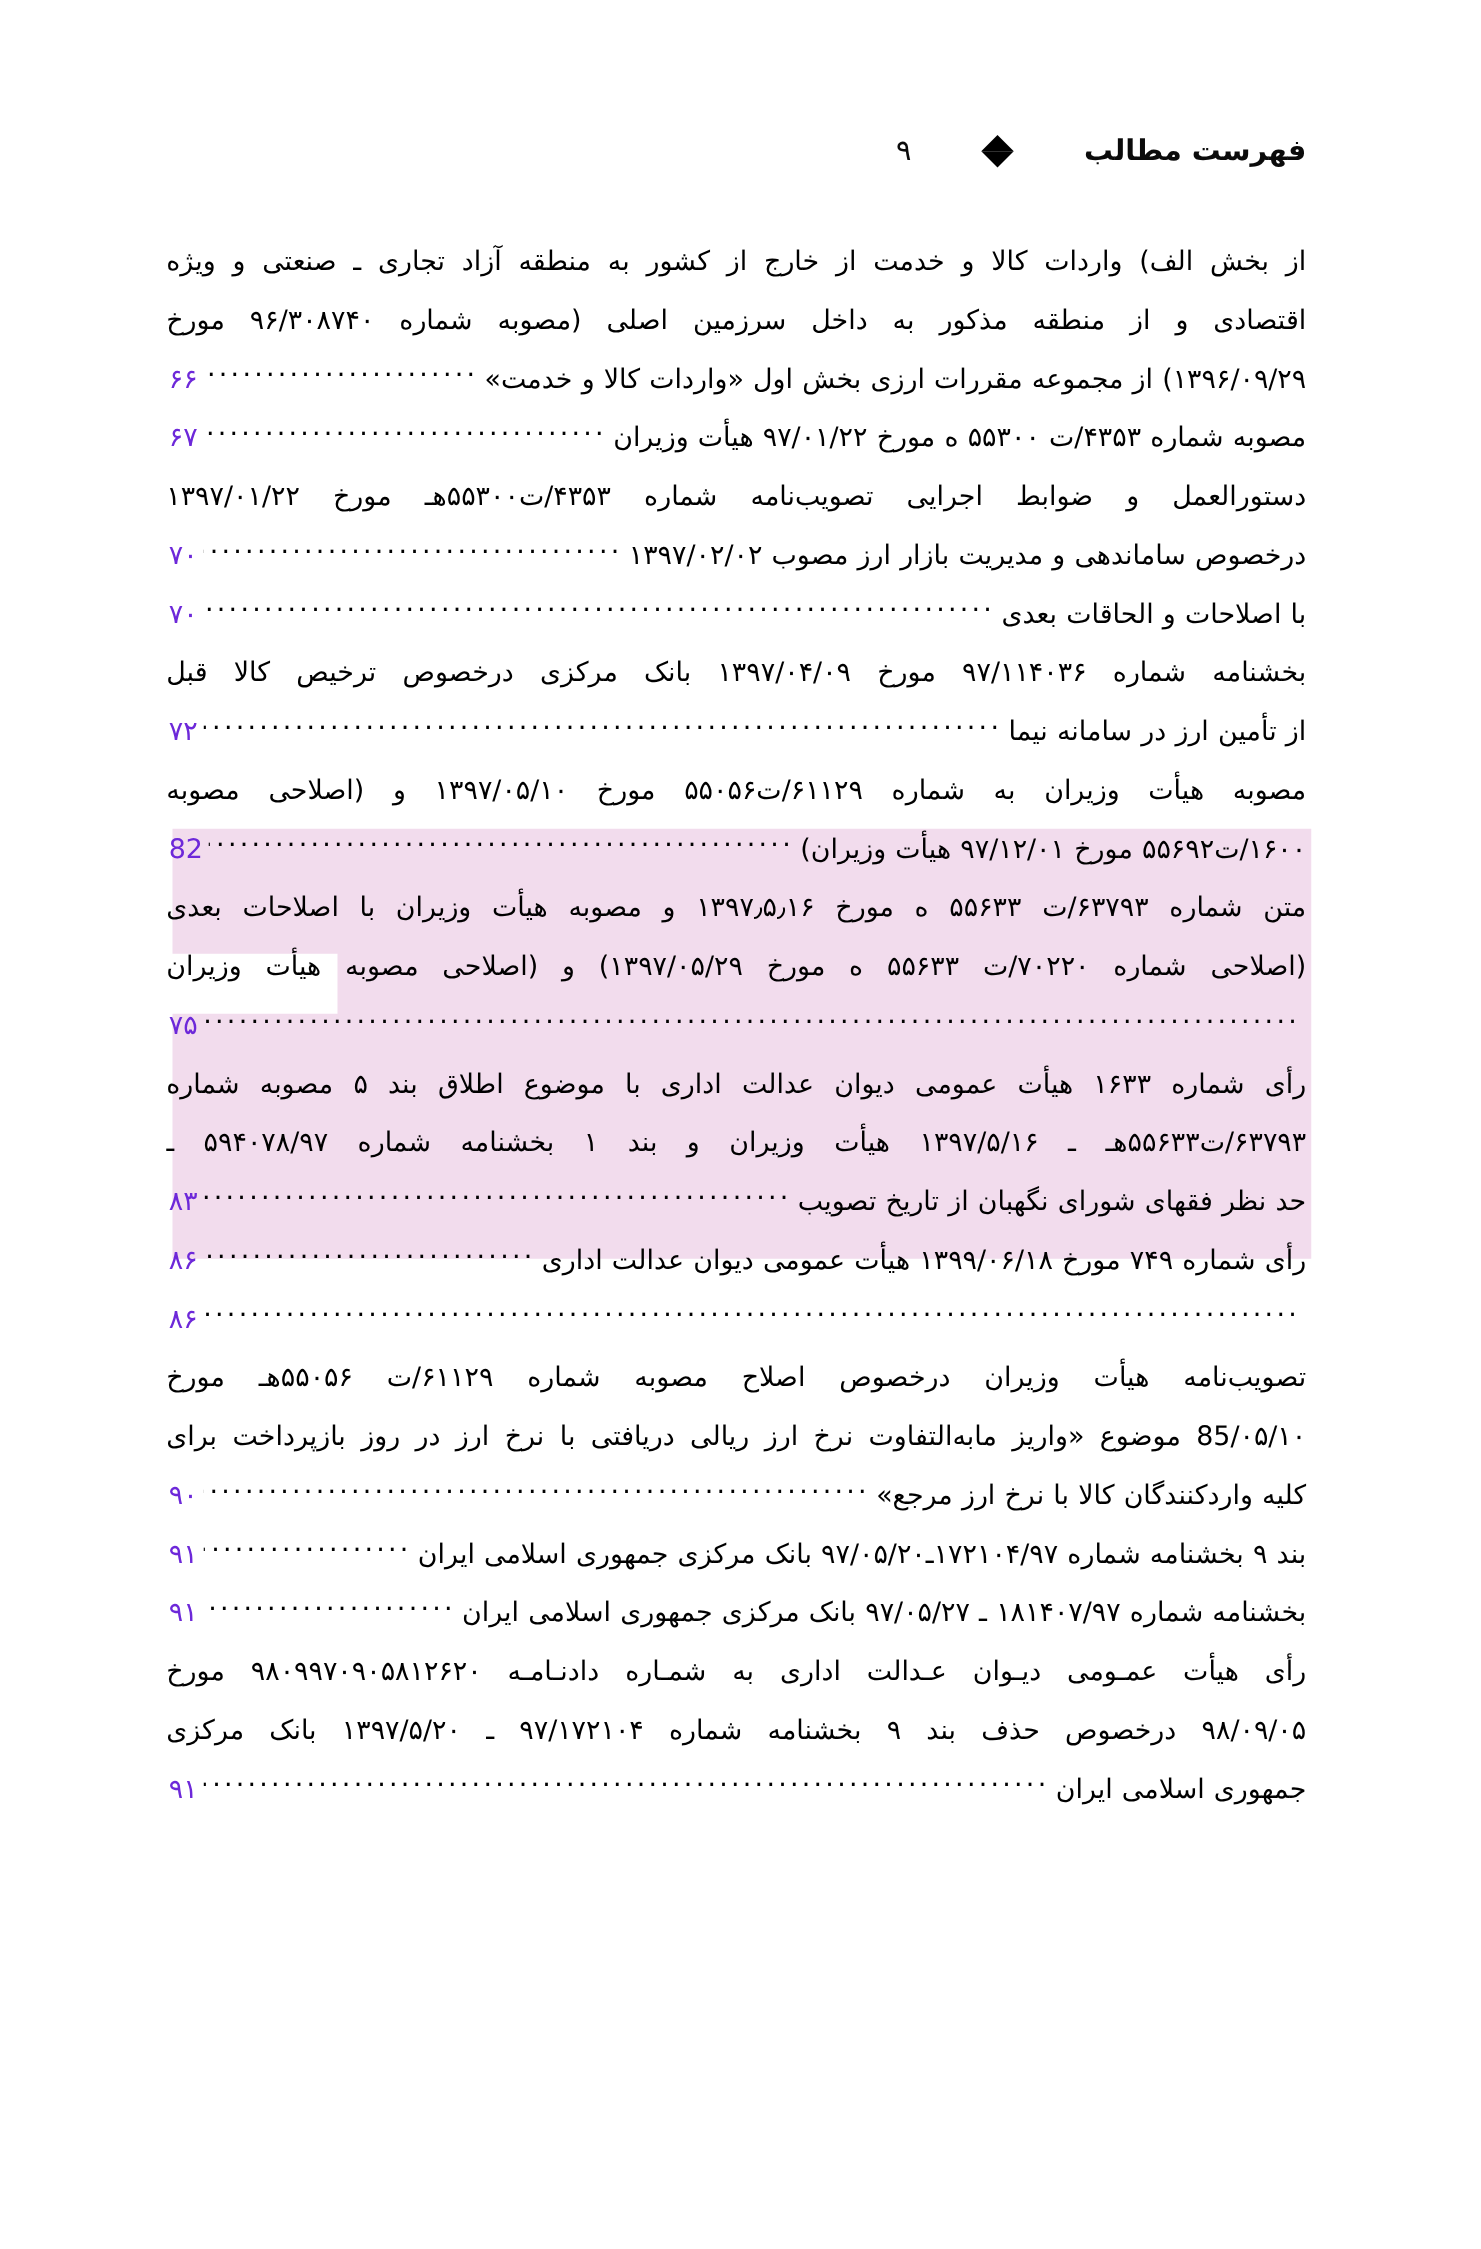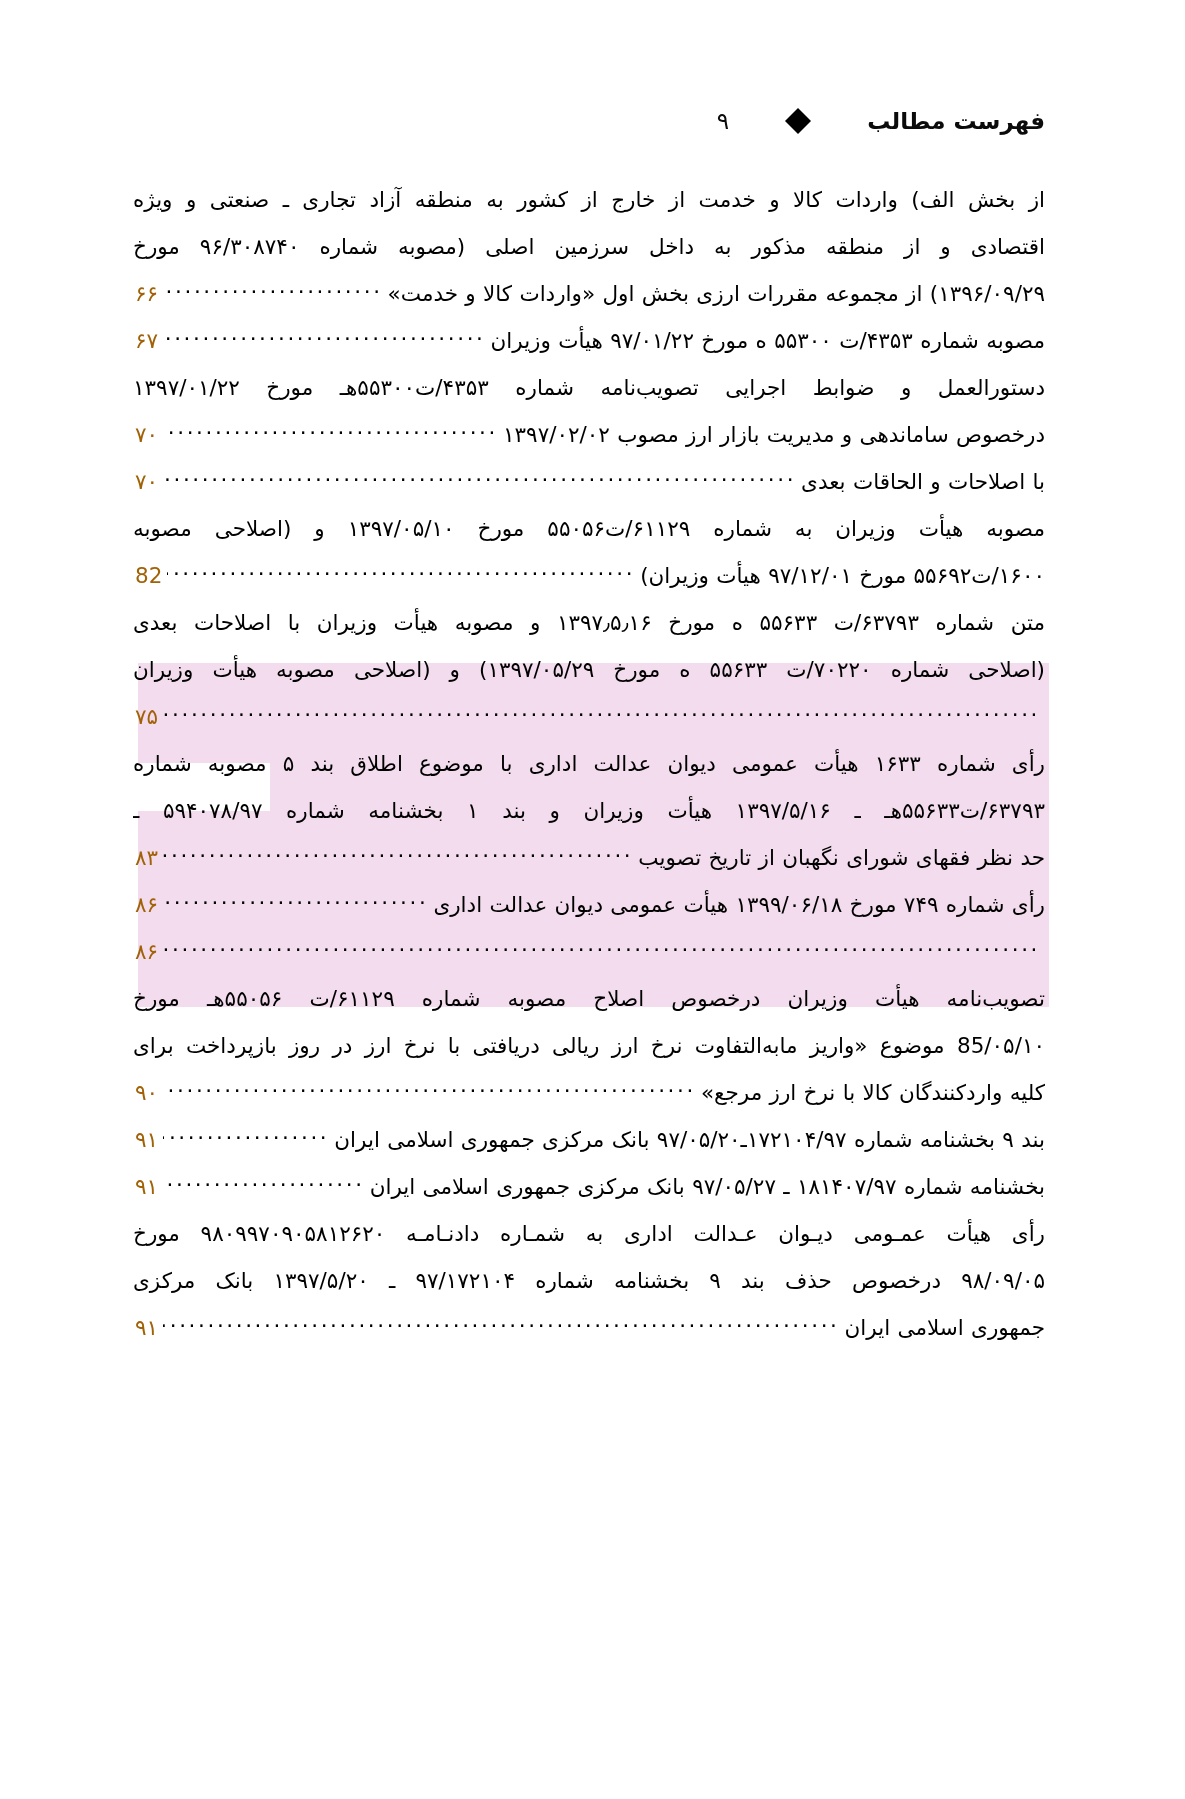--- a/index.html
+++ b/index.html
@@ -70,21 +70,21 @@
     border-top-color: #000;
   }
   .run-head-page {
     font-size: 23px;
     color: #0b0b0b;
   }
 
   
   .content {
     position: absolute;
-    top: 176px;
+    top: 186px;
     right: 140px;
     width: 912px;
     z-index: 3;
   }
 
   .entry {
     position: relative;
     font-size: 21.5px;
     line-height: 47px;
     color: #000000;
@@ -126,21 +126,21 @@
     bottom: 0.22em;
     font-size: 21.5px;
     letter-spacing: 2.6px;
     color: #000;
     white-space: nowrap;
     line-height: 1;
   }
   .pgnum {
     flex: 0 0 auto;
     font-size: 21.5px;
-    color: #a16207;
+    color: #6d28d9;
     padding-left: 2px;
   }
 
   
   .j {
     display: block;
     text-align: justify;
     text-align-last: justify;
     white-space: normal;
   }
@@ -227,20 +227,30 @@
     </div>
 
     <div class="entry">
       <div class="ln just">
         <span class="seg">با اصلاحات و الحاقات بعدی</span>
         <span class="dots"></span>
         <span class="pgnum">۷۰</span>
       </div>
     </div>
 
+    <div class="entry">
+      <div class="ln">
+          <span class="j" style="width:100%">بخشنامه شماره ۹۷/۱۱۴۰۳۶ مورخ ۱۳۹۷/۰۴/۰۹ بانک مرکزی درخصوص ترخیص کالا قبل</span>
+        </div>
+      <div class="ln just">
+        <span class="seg">از تأمین ارز در سامانه نیما</span>
+        <span class="dots"></span>
+        <span class="pgnum">۷۲</span>
+      </div>
+    </div>
 
     <div class="entry">
       <div class="ln">
           <span class="j" style="width:100%">مصوبه هیأت وزیران به شماره ۶۱۱۲۹/ت۵۵۰۵۶ مورخ ۱۳۹۷/۰۵/۱۰ و (اصلاحی مصوبه</span>
         </div>
       <div class="ln just">
         <span class="seg">۱۶۰۰/ت۵۵۶۹۲ مورخ ۹۷/۱۲/۰۱ هیأت وزیران)</span>
         <span class="dots"></span>
         <span class="pgnum">82</span>
       </div>

